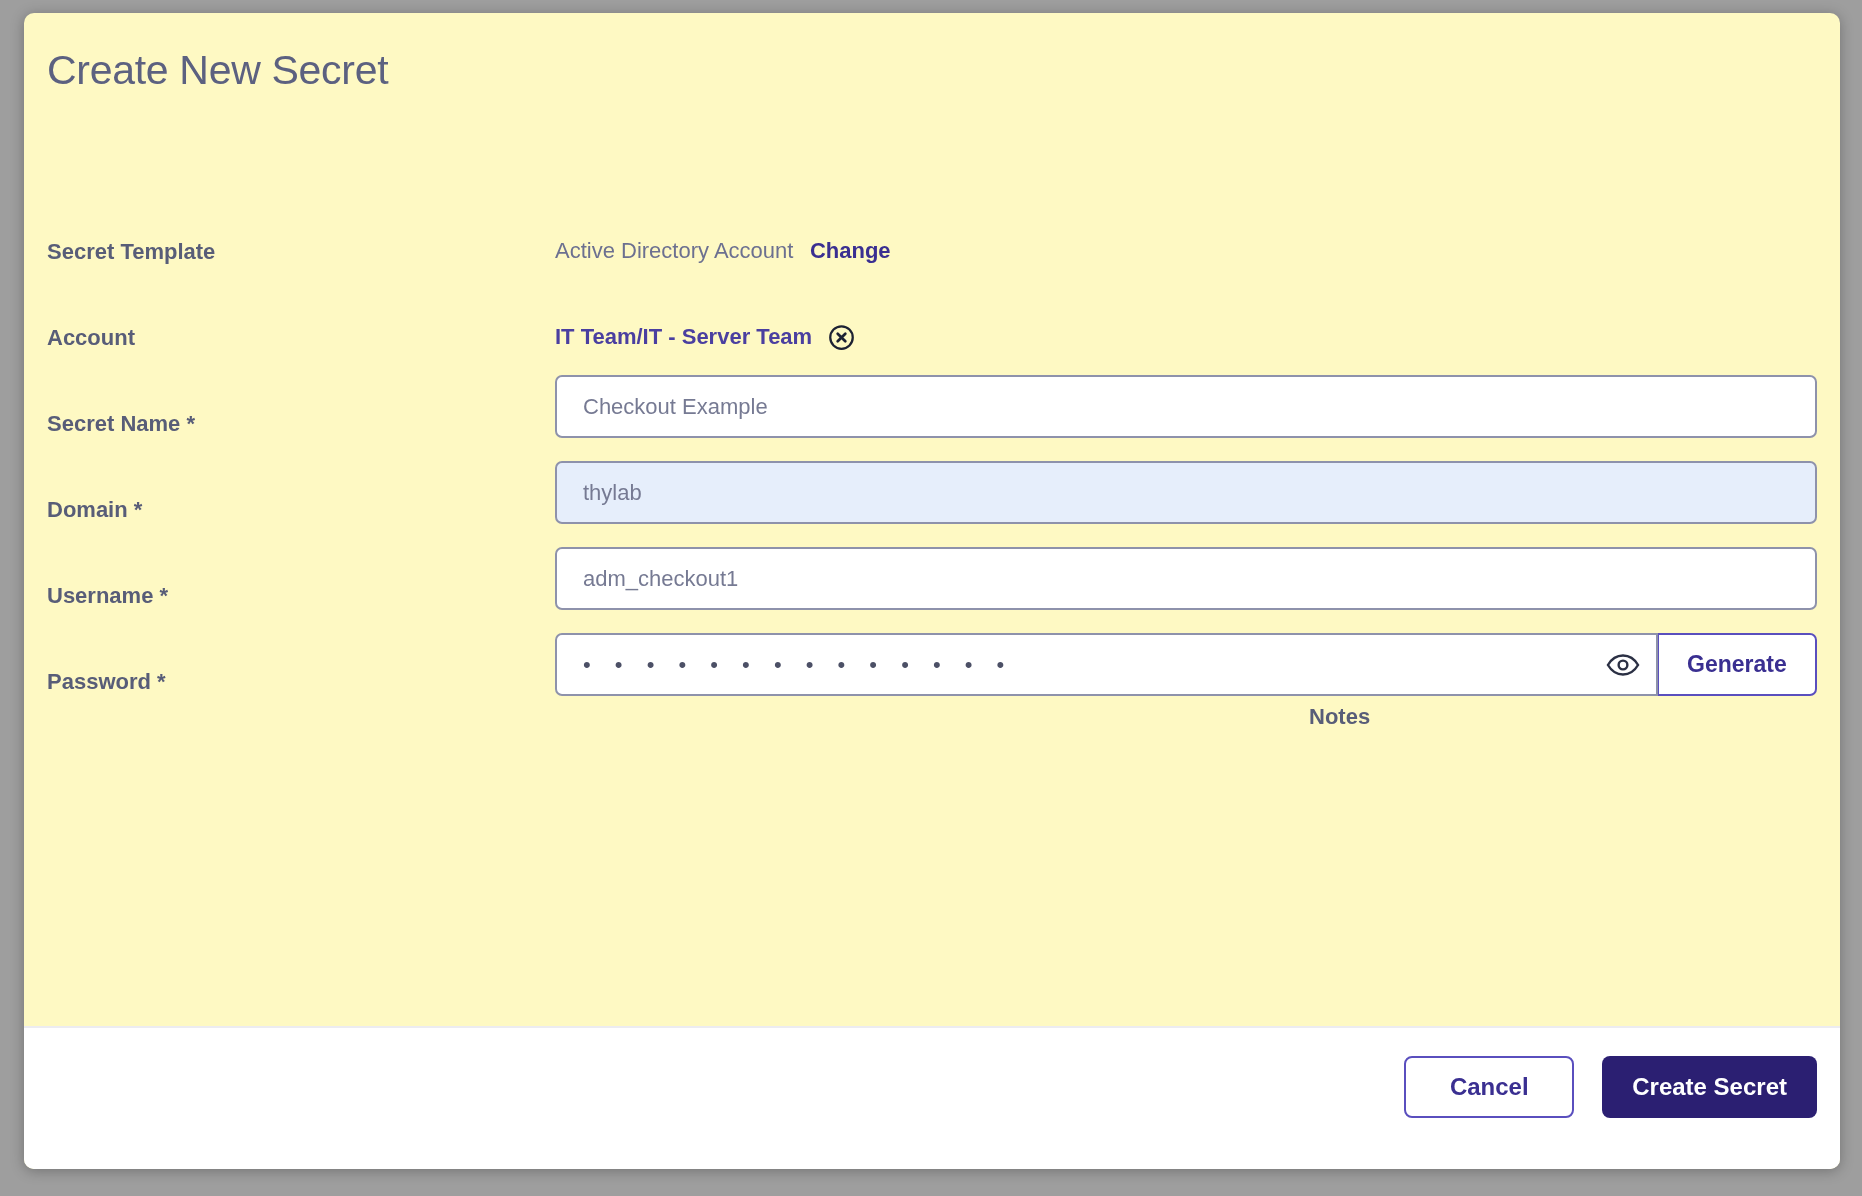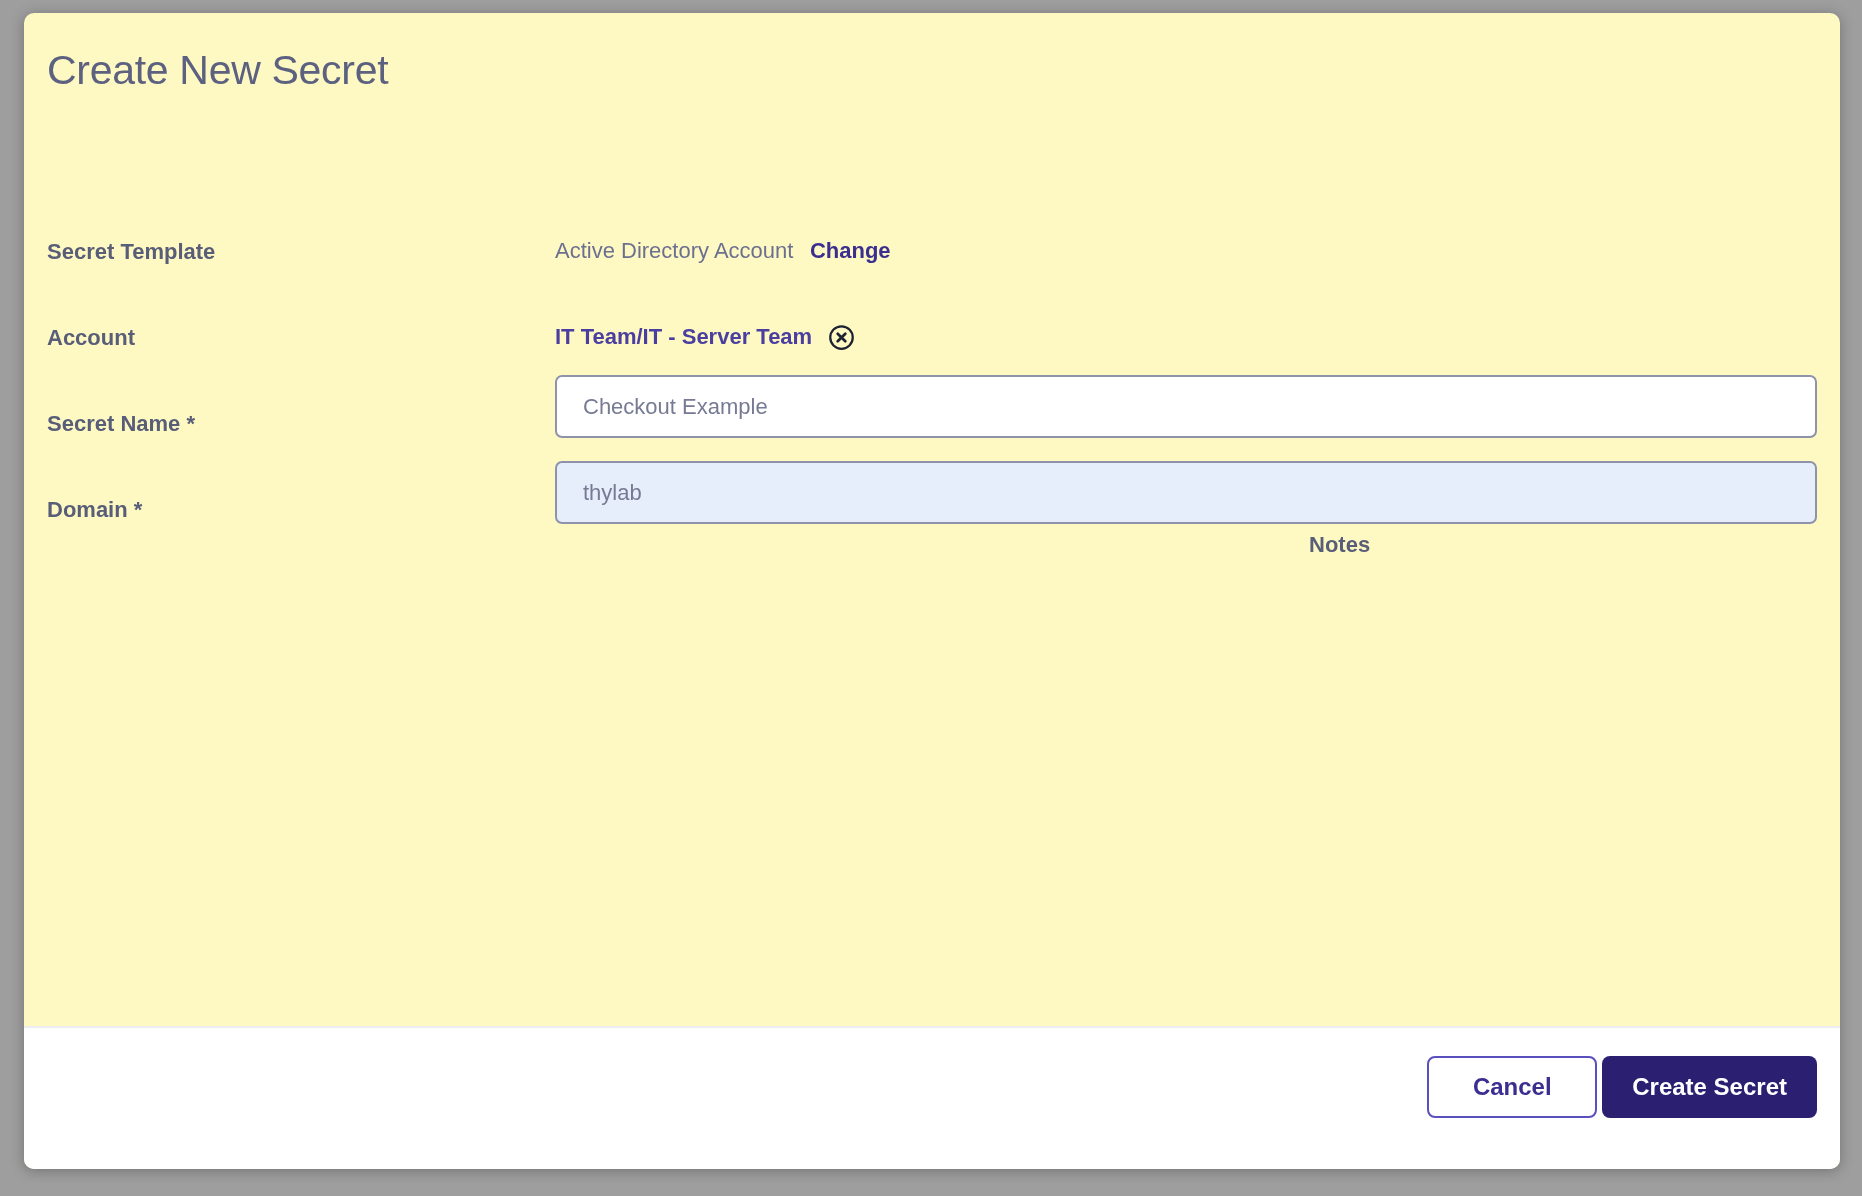--- a/index.html
+++ b/index.html
@@ -230,21 +230,21 @@
     height: 141px;
     border-top: 2px solid #ececf1;
     background: #ffffff;
   }
   .footer-actions {
     position: absolute;
     right: 23px;
     top: 28px;
     display: flex;
     align-items: center;
-    gap: 5px;
+    gap: 28px;
   }
   .btn {
     box-sizing: border-box;
     height: 62px;
     border-radius: 8px;
     font-family: "Liberation Sans", sans-serif;
     font-size: 24px;
     font-weight: 700;
     cursor: pointer;
     white-space: nowrap;
@@ -303,21 +303,45 @@
           </div>
         </div>
 
         <div class="row row-field">
           <div class="row-label">Domain *</div>
           <div class="row-control">
             <input class="field autofill" type="text" value="thylab" style="">
           </div>
         </div>
 
-
+        <div class="row row-field">
+          <div class="row-label">Username *</div>
+          <div class="row-control">
+            <input class="field" type="text" value="adm_checkout1" style="">
+          </div>
+        </div>
+
+        <div class="row row-password">
+          <div class="row-label">Password *</div>
+          <div class="row-control">
+            <div class="pw-wrap">
+              <div class="pw-box">
+                <div class="pw-dots">• • • • • • • • • • • • • •</div>
+                <div class="pw-eye">
+                  <svg width="34" height="24" viewBox="0 0 28 18" aria-hidden="true">
+                    <path d="M1.6 9 C5 3.2 9.2 1.2 14 1.2 C18.8 1.2 23 3.2 26.4 9
+                             C23 14.8 18.8 16.8 14 16.8 C9.2 16.8 5 14.8 1.6 9 Z" fill="none" stroke="#2b3044" stroke-width="2"></path>
+                    <circle cx="14" cy="9" r="3.6" fill="none" stroke="#2b3044" stroke-width="2"></circle>
+                  </svg>
+                </div>
+              </div>
+              <button class="btn-generate">Generate</button>
+            </div>
+          </div>
+        </div>
 
         <div class="row row-notes">
           <div class="row-label">Notes</div>
           <div class="row-control">
             <textarea class="notes-area" placeholder="" style=""></textarea>
             <span class="resize-grip">
               <svg width="16" height="16" viewBox="0 0 16 16" aria-hidden="true">
                 <path d="M15 4 L4 15 M15 9 L9 15 M15 14 L14 15" stroke="#8b8fa6" stroke-width="1.4" stroke-linecap="round"></path>
               </svg>
             </span>

